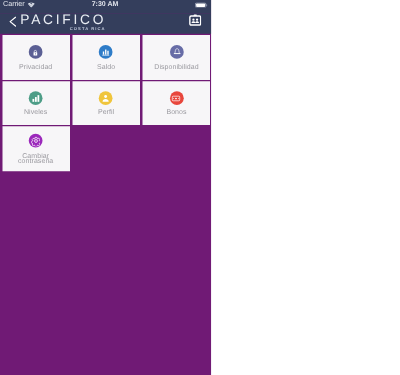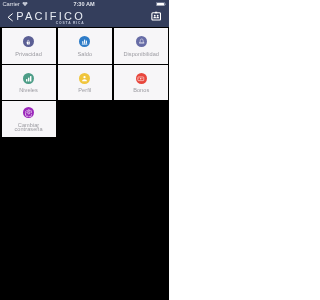--- a/index.html
+++ b/index.html
@@ -2,21 +2,21 @@
 <html><head>
 <meta charset="utf-8">
 <style>
   * { margin:0; padding:0; box-sizing:border-box; }
   html,body { width:169px; height:300px; overflow:hidden; }
   body {
     font-family:"Liberation Sans", sans-serif;
     background:#ffffff;
     -webkit-font-smoothing:antialiased;
   }
-  .phone { width:169px; height:300px; position:relative; background:#000000; }
+  .phone { width:169px; height:300px; position:relative; background:#701a75; }
 
   
   .statusbar {
     position:absolute; top:0; left:0; width:169px; height:11px;
     background:#343e5c; color:#e2e5ec;
   }
   .sb-carrier { position:absolute; left:2.4px; top:0.6px; font-size:5.8px; line-height:6px; letter-spacing:-0.05px; }
   .sb-wifi { position:absolute; left:21.9px; top:1.9px; }
   .sb-time { position:absolute; left:0; width:168px; top:0.6px; text-align:center; font-size:5.6px; line-height:6px; font-weight:bold; letter-spacing:0; }
   .sb-batt { position:absolute; left:156px; top:1.9px; }

